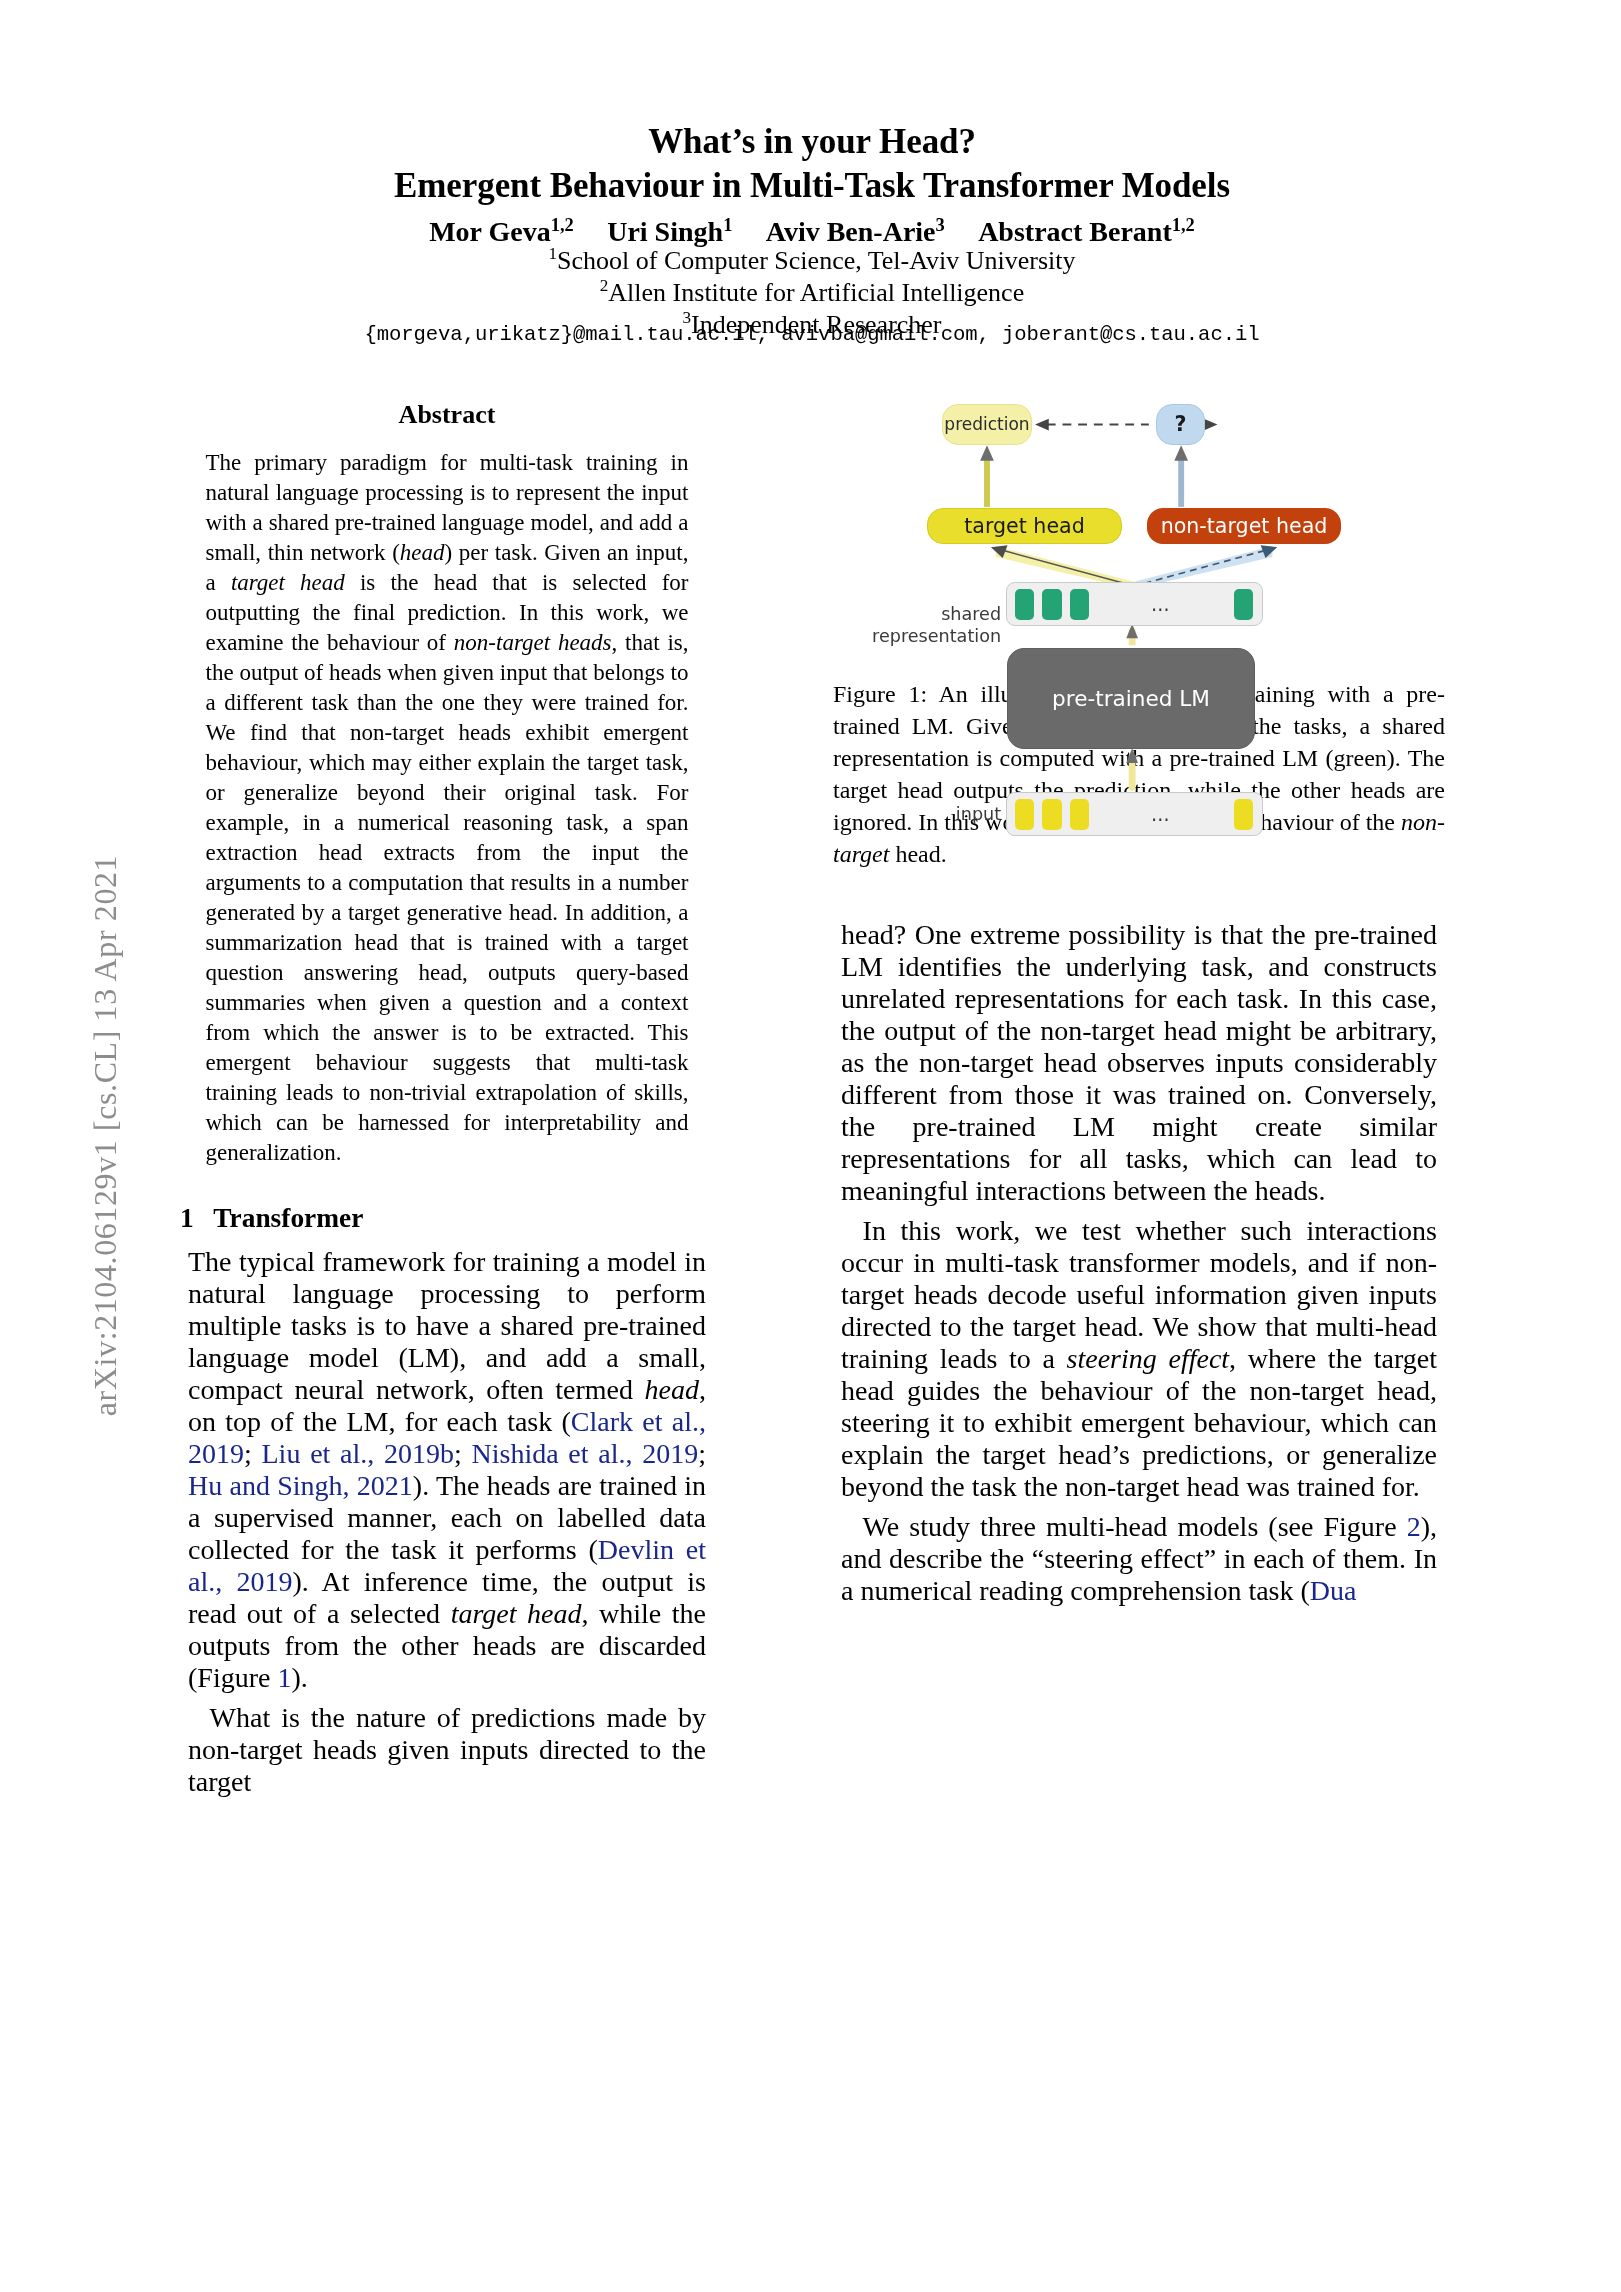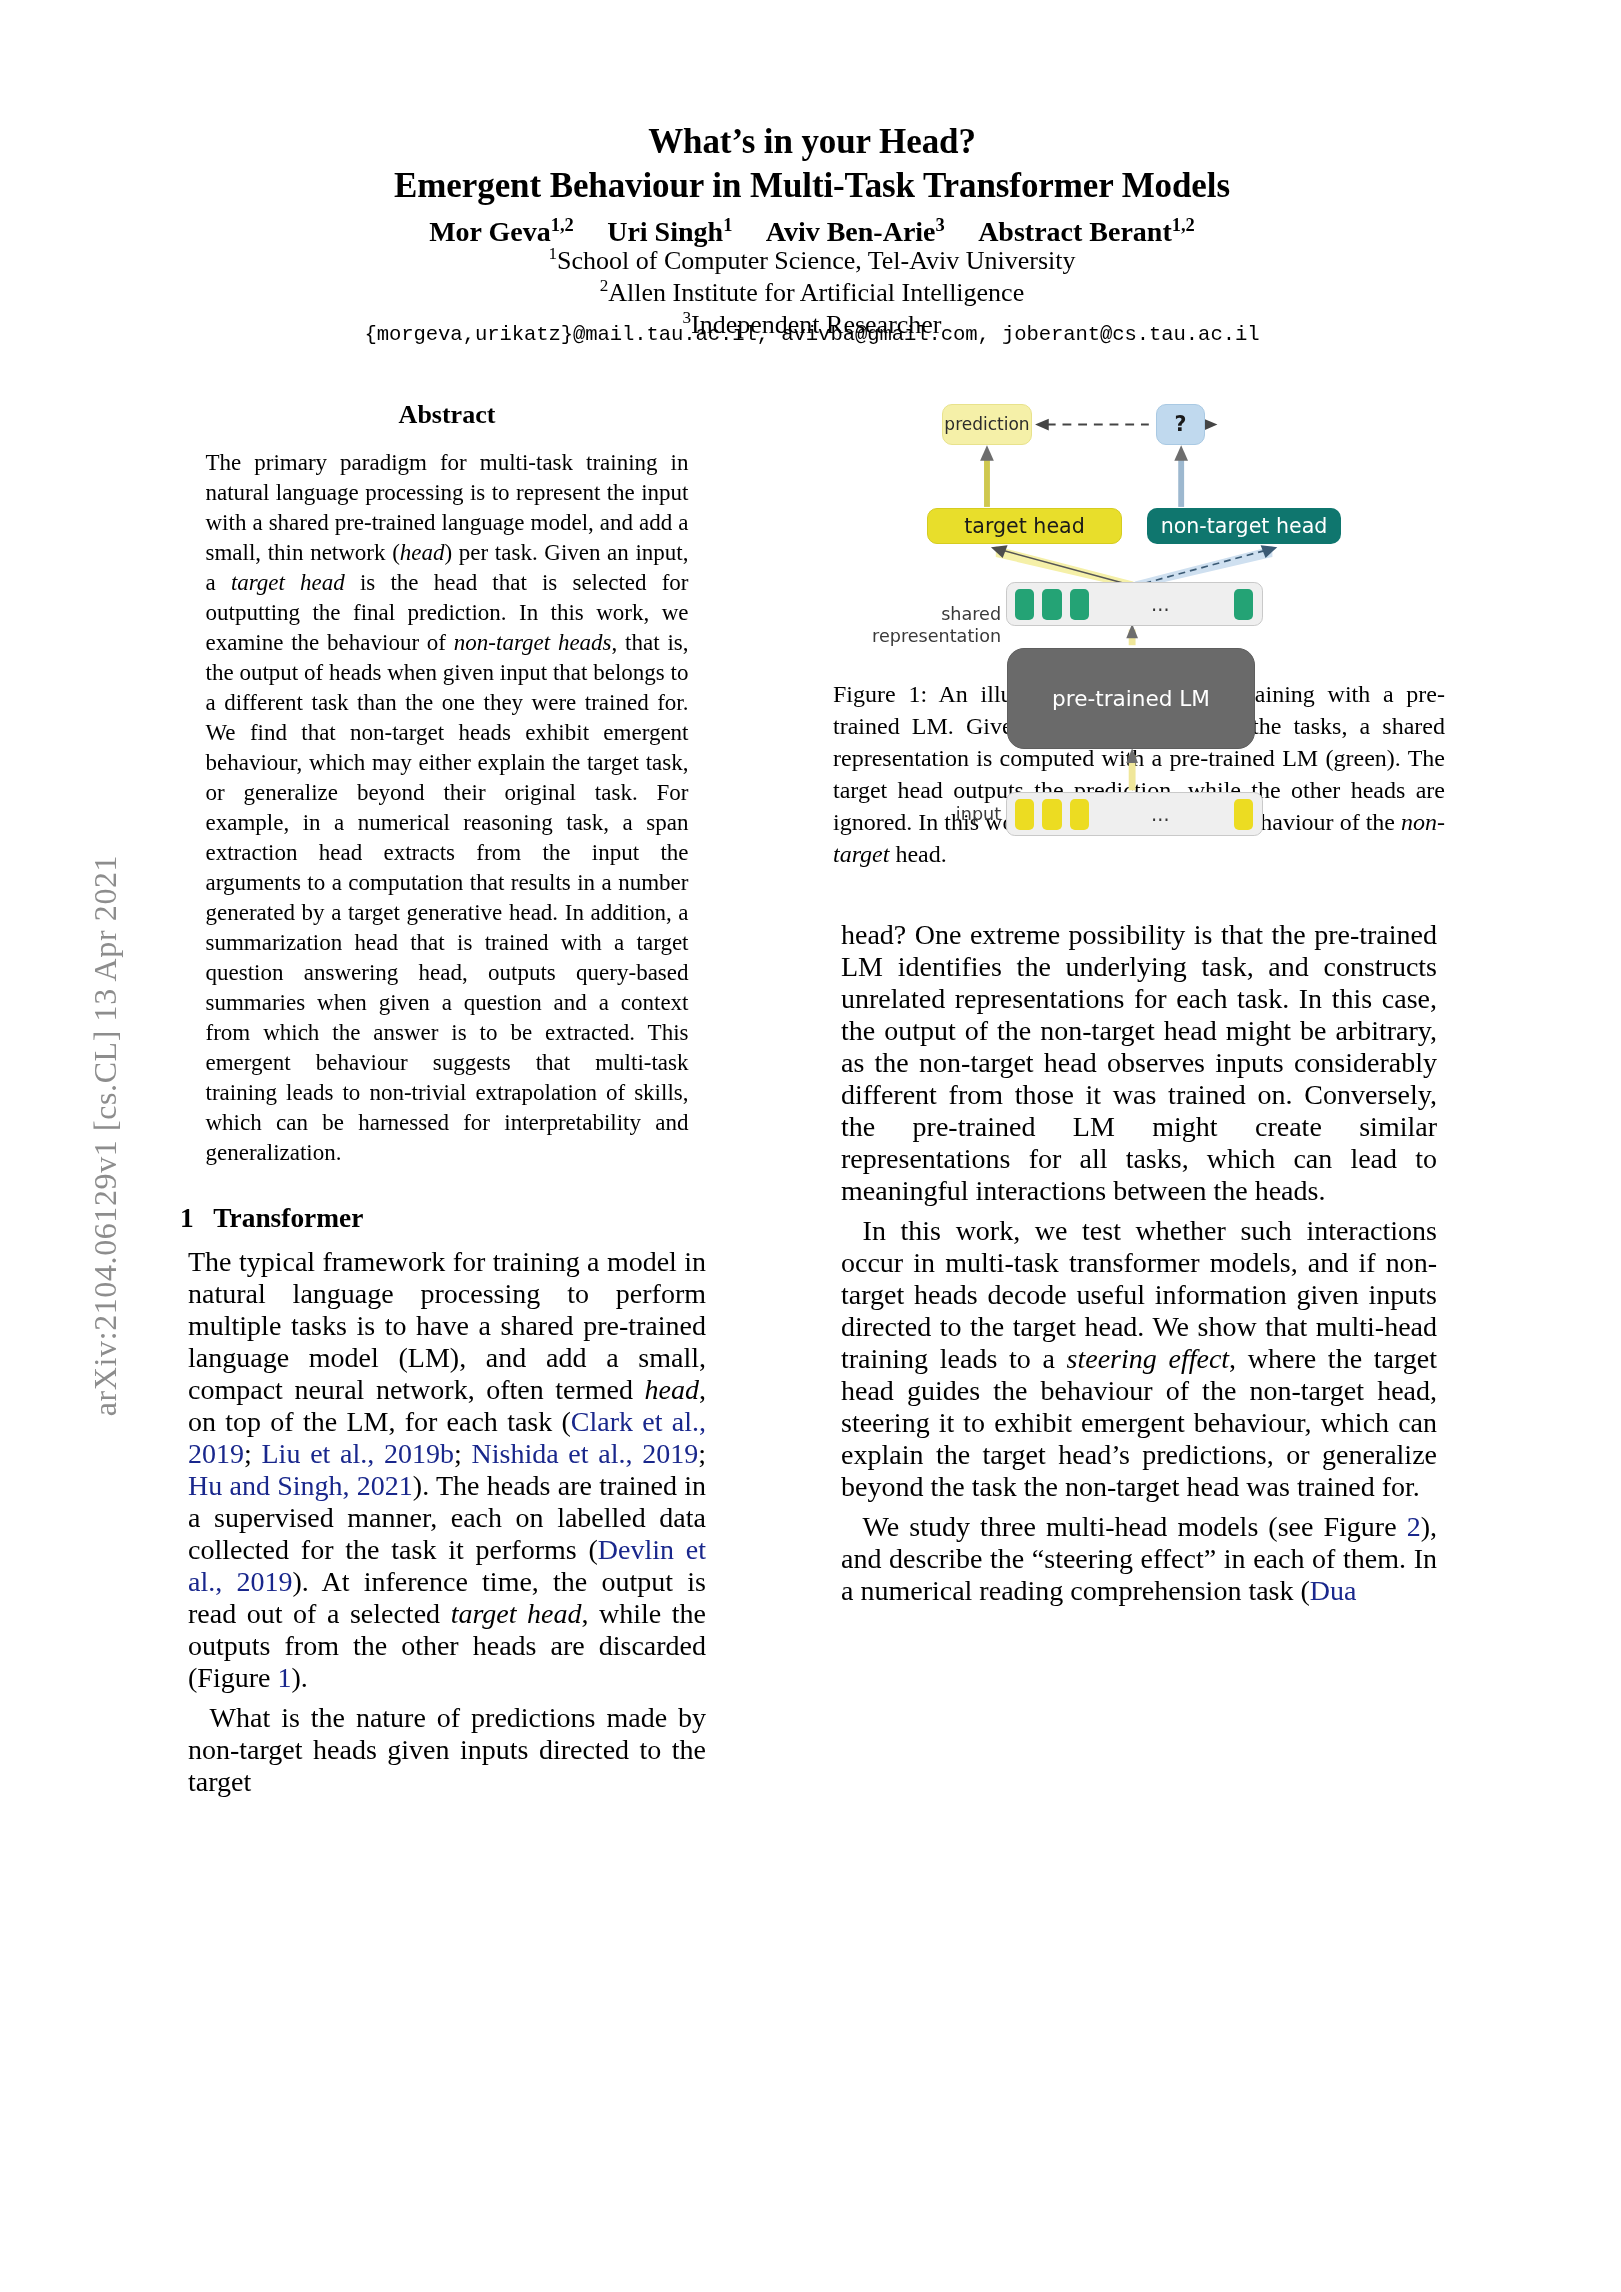--- a/index.html
+++ b/index.html
@@ -150,40 +150,40 @@
     text-align: right;
     line-height: 21.6px;
   }
   .fig-box {
     position: absolute;
     box-sizing: border-box;
     display: flex;
     align-items: center;
     justify-content: center;
     font-family: "DejaVu Sans", "Liberation Sans", sans-serif;
-    border-radius: 10px;
+    border-radius: 16px;
   }
   #fig-prediction {
     left: 109px; top: 3.9px; width: 90px; height: 41px;
     background: #f5f0a8; border: 1px solid #e8e28c;
     font-size: 17px; color: #2b2b2b;
   }
   #fig-question {
     left: 323px; top: 3.9px; width: 49px; height: 41px;
     background: #c0d9ee; border: 1px solid #a9c9e3;
     font-size: 20.6px; font-weight: bold; color: #1a1a1a;
   }
   #fig-target-head {
     left: 94px; top: 108px; width: 195px; height: 36px;
     background: #e8de2b; border: 1px solid #d5cc20;
     font-size: 20.6px; color: #1a1a1a;
   }
   #fig-nontarget-head {
     left: 314px; top: 108px; width: 194px; height: 36px;
-    background: #0f766e; border: 1px solid #136ba e;
+    background: #c2410c; border: 1px solid #136ba e;
     font-size: 20.6px; color: #ffffff;
   }
   #fig-lm {
     left: 174px; top: 248px; width: 248px; height: 101px;
     background: #6a6a6a; border: 1px solid #5e5e5e; border-radius: 17px;
     font-size: 21.6px; color: #ffffff;
   }
   .token-strip {
     position: absolute;
     box-sizing: border-box;

